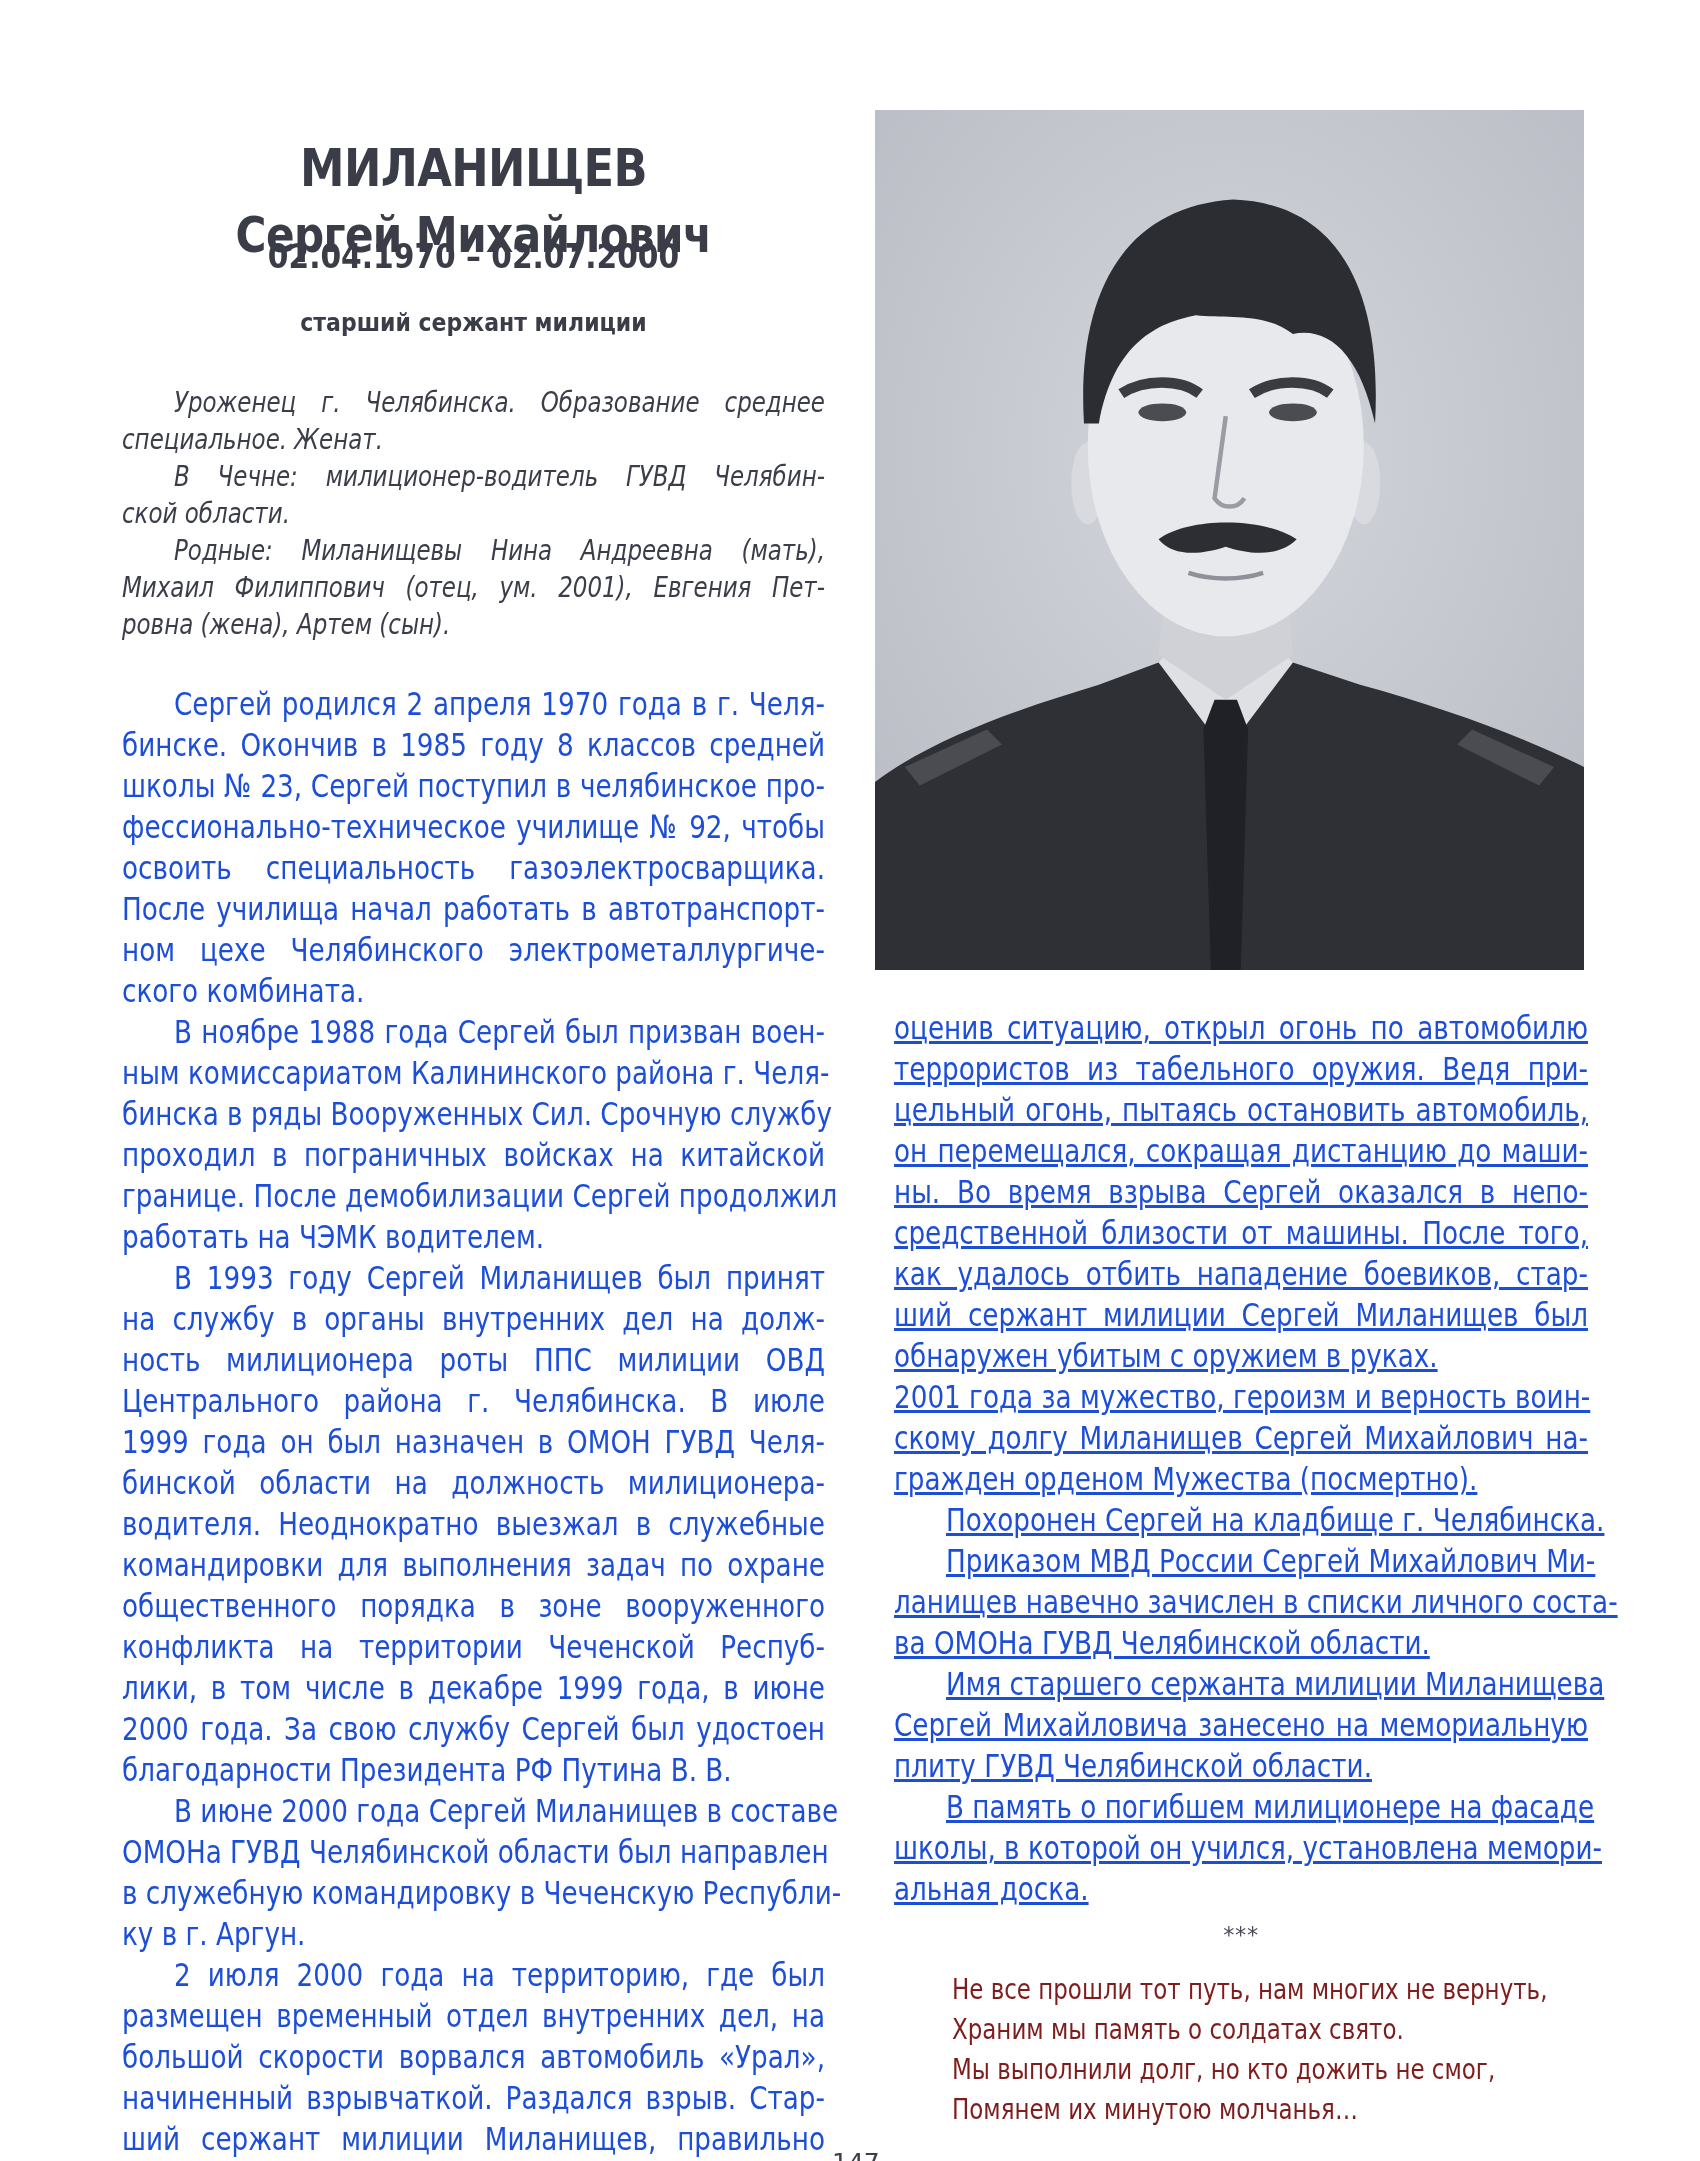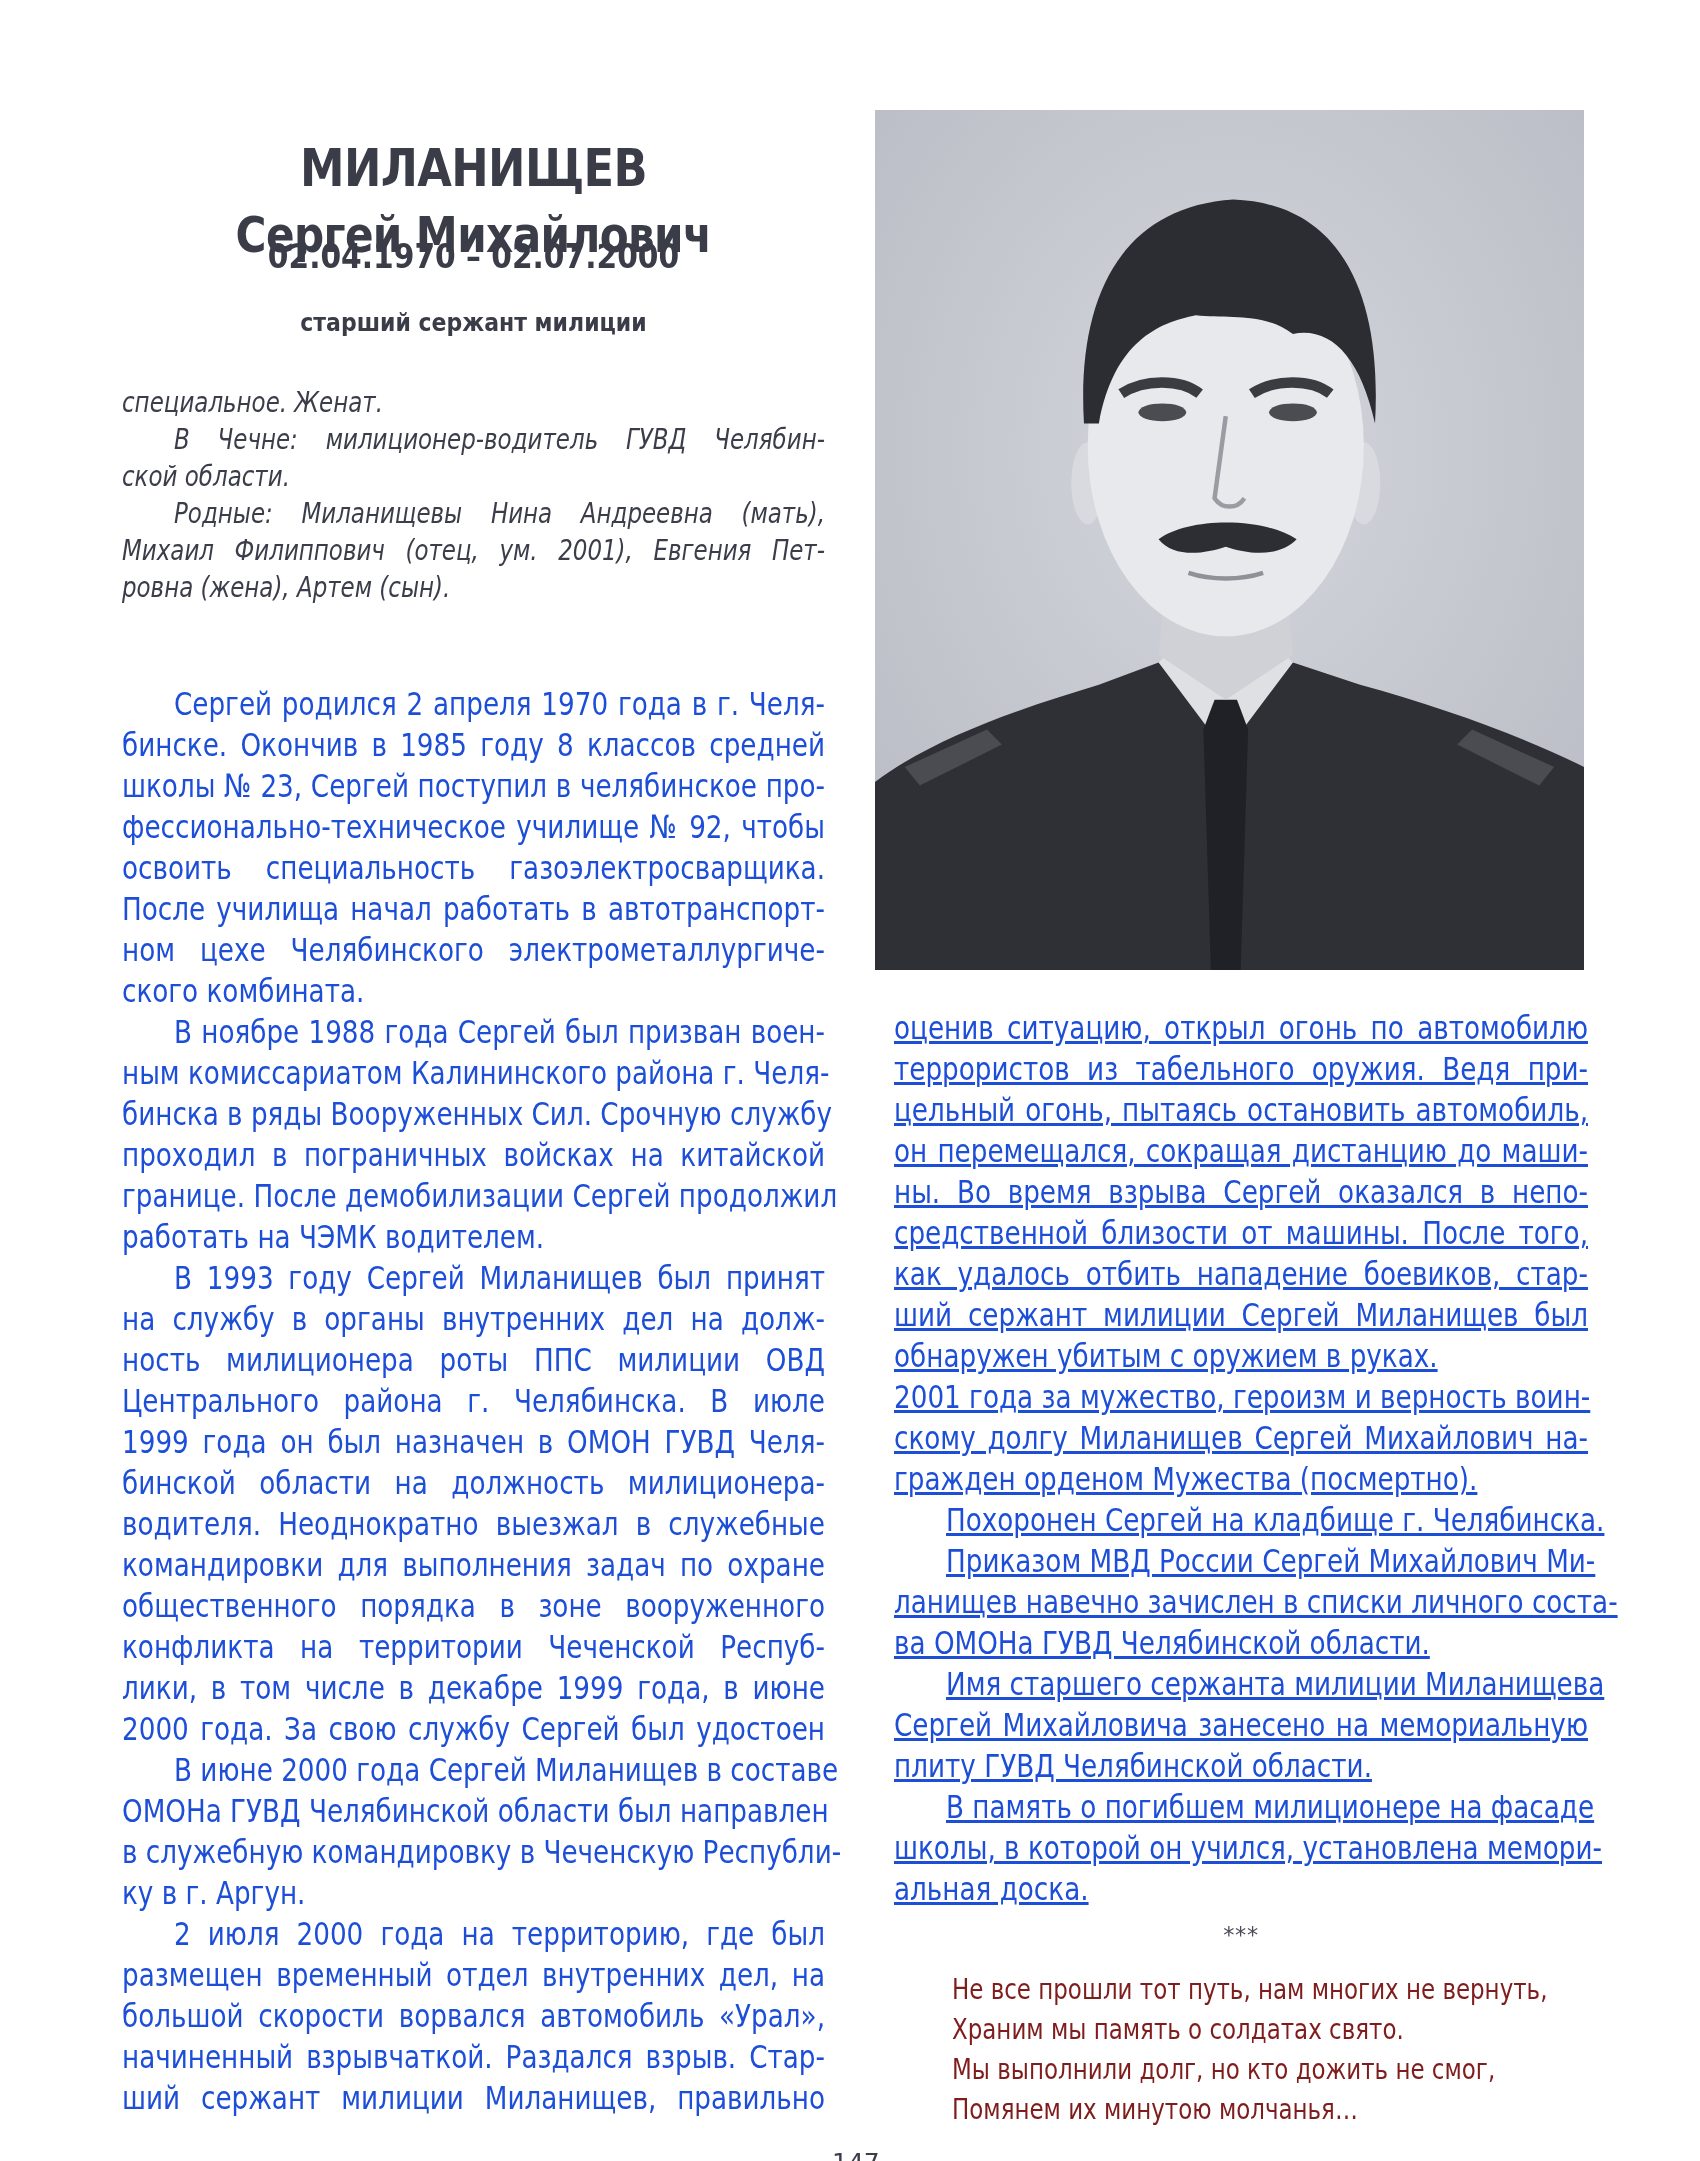--- a/index.html
+++ b/index.html
@@ -34,20 +34,23 @@
 </style>
 </head>
 <body>
 
 <h1 class="heading surname">МИЛАНИЩЕВ</h1>
 <h2 class="heading given">Сергей Михайлович</h2>
 <div class="heading dates">02.04.1970 – 02.07.2000</div>
 <div class="heading rank">старший сержант милиции</div>
 
 <div class="intro ital" id="intro">
+    <div class="line indent">
+      <span class="txt">Уроженец г. Челябинска. Образование среднее</span>
+    </div>
     <div class="line last">
       <span class="txt">специальное. Женат.</span>
     </div>
     <div class="line indent">
       <span class="txt">В Чечне: милиционер-водитель ГУВД Челябин-</span>
     </div>
     <div class="line last">
       <span class="txt">ской области.</span>
     </div>
     <div class="line indent">
@@ -132,20 +135,23 @@
       <span class="txt">общественного порядка в зоне вооруженного</span>
     </div>
     <div class="line">
       <span class="txt">конфликта на территории Чеченской Респуб-</span>
     </div>
     <div class="line">
       <span class="txt">лики, в том числе в декабре 1999 года, в июне</span>
     </div>
     <div class="line">
       <span class="txt">2000 года. За свою службу Сергей был удостоен</span>
+    </div>
+    <div class="line last">
+      <span class="txt">благодарности Президента РФ Путина В. В.</span>
     </div>
     <div class="line indent">
       <span class="txt">В июне 2000 года Сергей Миланищев в составе</span>
     </div>
     <div class="line">
       <span class="txt">ОМОНа ГУВД Челябинской области был направлен</span>
     </div>
     <div class="line">
       <span class="txt">в служебную командировку в Чеченскую Республи-</span>
     </div>

